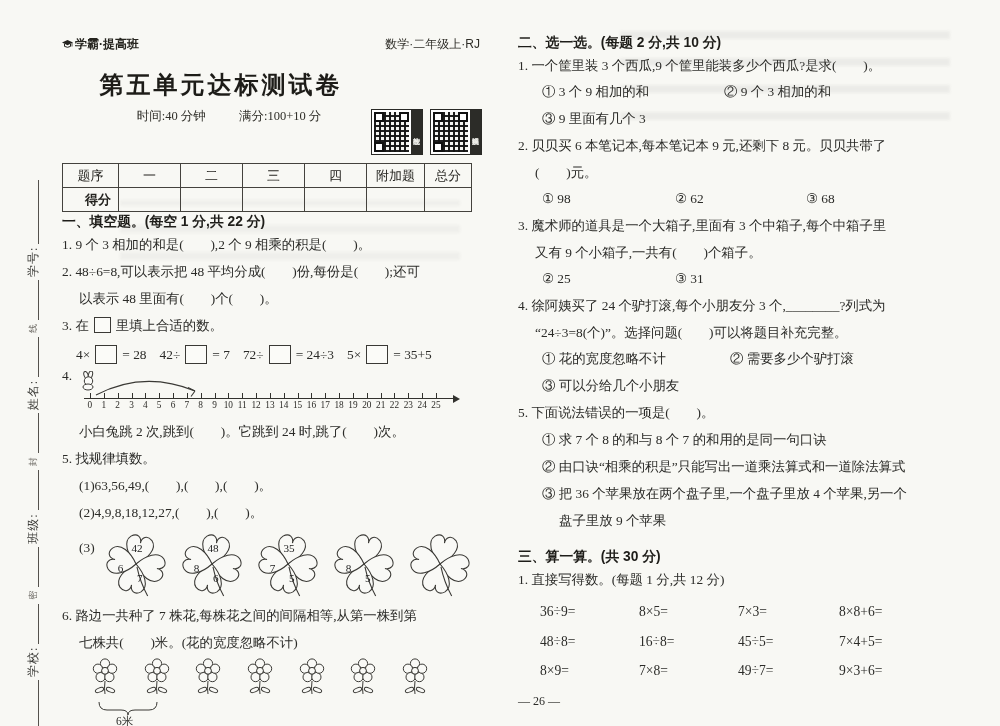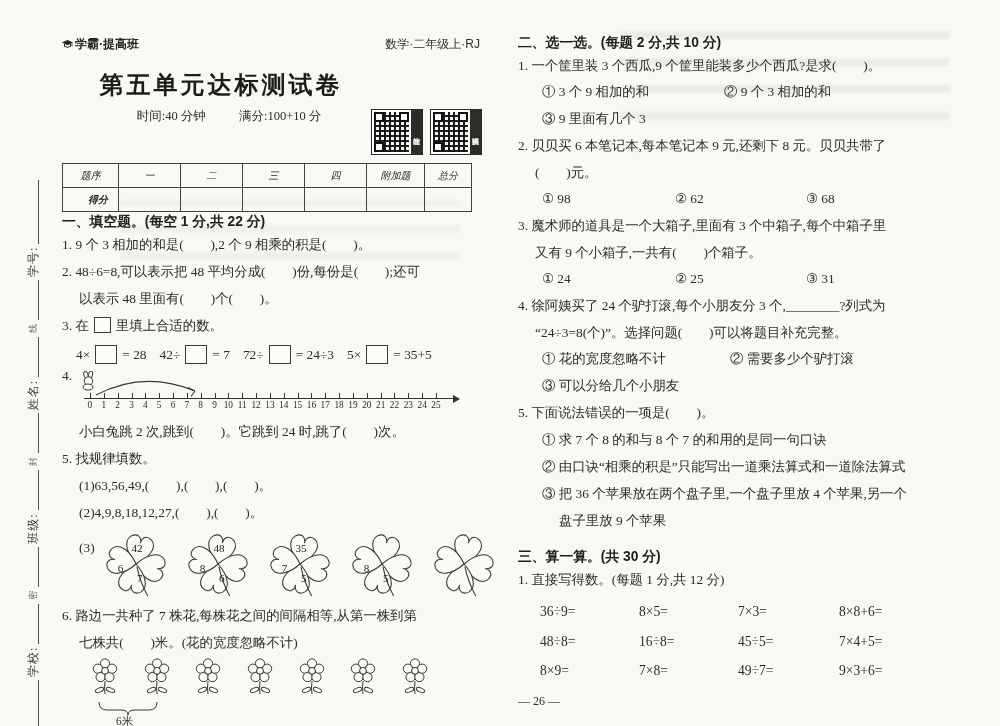--- a/index.html
+++ b/index.html
@@ -45,22 +45,22 @@
       repeating-linear-gradient(90deg, #1c1c1a 0 2px, #f5f5f2 2px 5px);
     position:relative; }
   .qr-eye { position:absolute; width:10px; height:10px; border:2px solid #111; background:#fff; }
   .qr-eye.tl { left:0; top:0; } .qr-eye.tr { right:0; top:0; } .qr-eye.bl { left:0; bottom:0; }
   .qr-label { width:11px; background:#2c2c28; color:#f4f4ef;
     writing-mode:vertical-rl; font-size:7px; line-height:11px; text-align:center;
     font-family:"Liberation Sans",sans-serif; }
 
   table.score { border-collapse:collapse; width:410px; margin-top:2px; table-layout:fixed; }
   table.score th, table.score td {
-    border:1px solid #44423d; height:24px; font-size:10px; font-weight:normal;
-    text-align:center; vertical-align:middle; color:#24231f;font-style:italic; }
+    border:1px solid #44423d; height:24px; font-size:13px; font-weight:normal;
+    text-align:center; vertical-align:middle; color:#24231f; }
   table.score th.c0, table.score td.c0 { width:56px; font-weight:bold;padding-left:15px; }
   table.score col.mid { width:62px; }
   table.score col.extra { width:58px; }
 
   .sec-heading { font-family:"Liberation Sans","DejaVu Sans",sans-serif;
     font-weight:bold; font-size:13.8px; color:#1e1d19; margin-top:1px; }
   .q { font-size:13.4px; line-height:26px; margin-top:1px; }
   .cont { margin-left:17px; }
 
   .blank-box { display:inline-block; width:22px; height:19px; border:1px solid #3a3935;
@@ -78,21 +78,21 @@
   .nl-arrowhead { position:absolute; left:373px; top:26.5px; width:0; height:0;
     border-left:7px solid #33322e; border-top:4px solid transparent; border-bottom:4px solid transparent; }
   .nl-ticks { position:absolute; left:10px; top:25px; width:348px; height:5px;
     background:repeating-linear-gradient(to right, #33322e 0 1px, transparent 1px 13.84px); }
   .nl-labels { position:absolute; left:3px; top:32px; width:360px; display:flex; }
   .nl-labels span { flex:1; text-align:center; font-size:9.3px; color:#2b2a26; }
   .nl-arc { position:absolute; left:2px; top:2px; }
   .rabbit { position:absolute; left:0px; top:3px; }
 
   .q5-3-row { display:flex; align-items:flex-start; margin-top:3px; }
-  .clover-row { display:flex; gap:16px; margin-left:8px; }
+  .clover-row { display:flex; gap:10px; margin-left:8px; }
   .clover-svg text { font-size:11.5px; fill:#222; font-family:"Liberation Serif",serif; }
 
   .flowers-wrap { position:relative; width:348px; height:72px; margin:2px 0 0 28px; }
   .flowers { display:flex; justify-content:space-between; width:340px; }
   .brace { position:absolute; left:8px; top:43px; }
   .brace-label { position:absolute; left:26px; top:56px; font-size:11.5px; }
   .footer-right { position:absolute; left:0; width:446px; top:668px; font-size:12px; }
 
   
   .opts2 { display:grid; grid-template-columns:182px auto; margin-left:24px;
@@ -476,21 +476,20 @@
     <div class="q cont">(　　)元。</div>
     <div class="opts3">
         <span>① 98</span>
         <span>② 62</span>
         <span>③ 68</span>
       </div>
 
     <div class="q">3. 魔术师的道具是一个大箱子,里面有 3 个中箱子,每个中箱子里</div>
     <div class="q cont">又有 9 个小箱子,一共有(　　)个箱子。</div>
     <div class="opts3">
-        <span>① 24</span>
         <span>② 25</span>
         <span>③ 31</span>
       </div>
 
     <div class="q">4. 徐阿姨买了 24 个驴打滚,每个小朋友分 3 个,________?列式为</div>
     <div class="q cont">“24÷3=8(个)”。选择问题(　　)可以将题目补充完整。</div>
     <div class="opts2" style="grid-template-columns:188px auto">
         <span>① 花的宽度忽略不计</span>
         <span>② 需要多少个驴打滚</span>
       </div>

